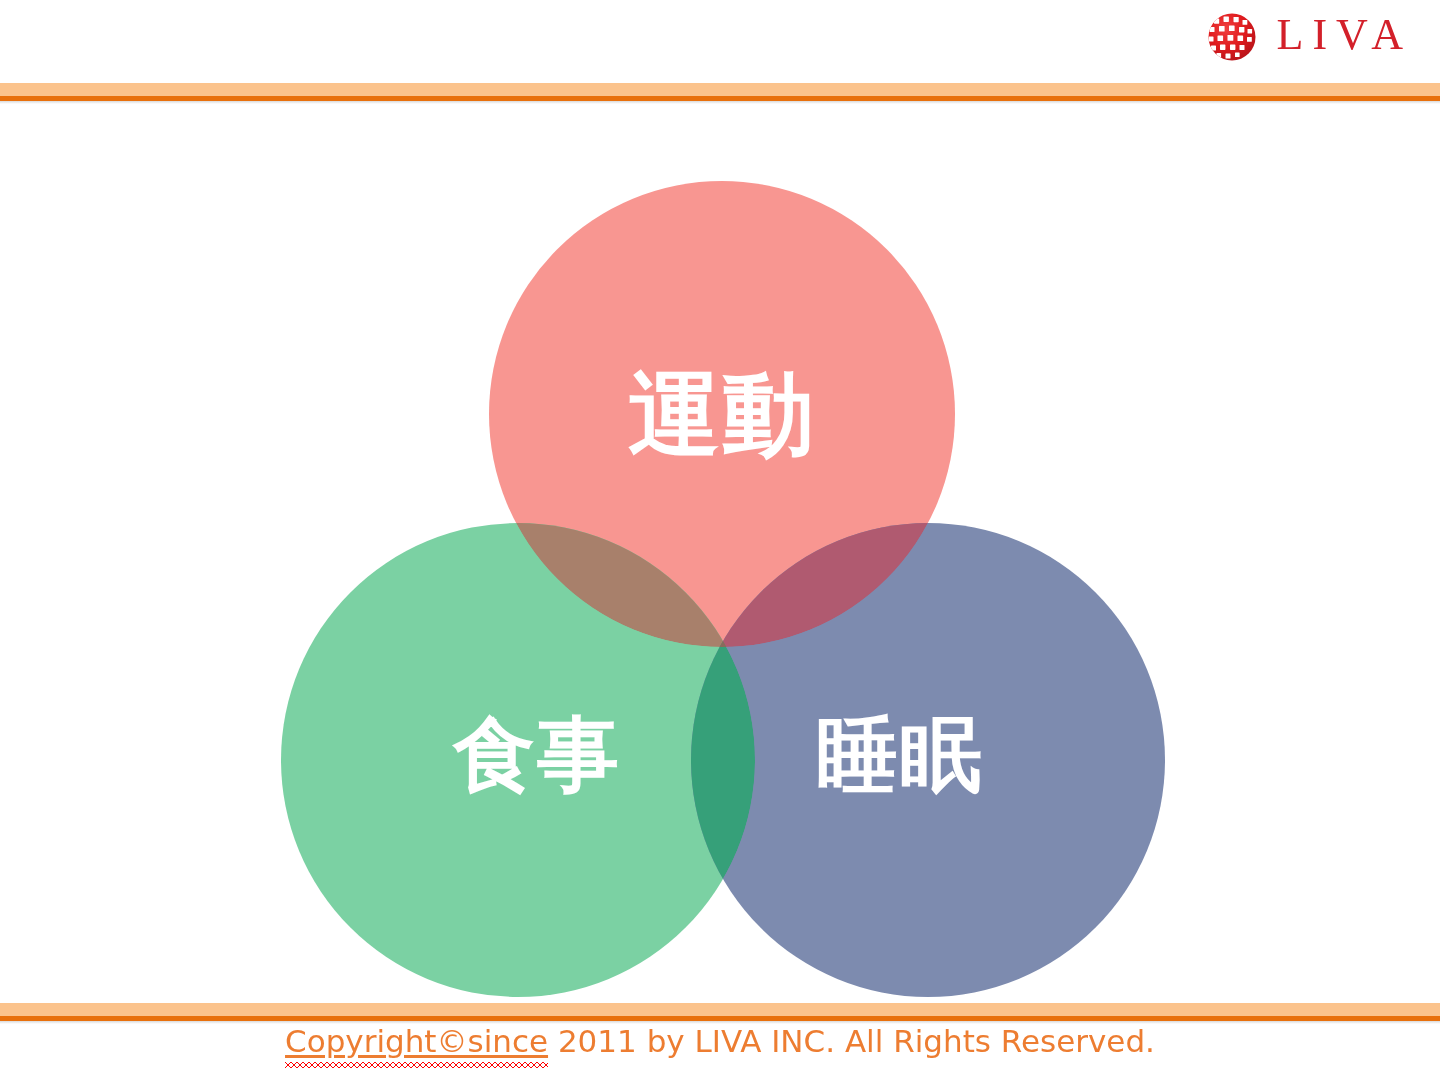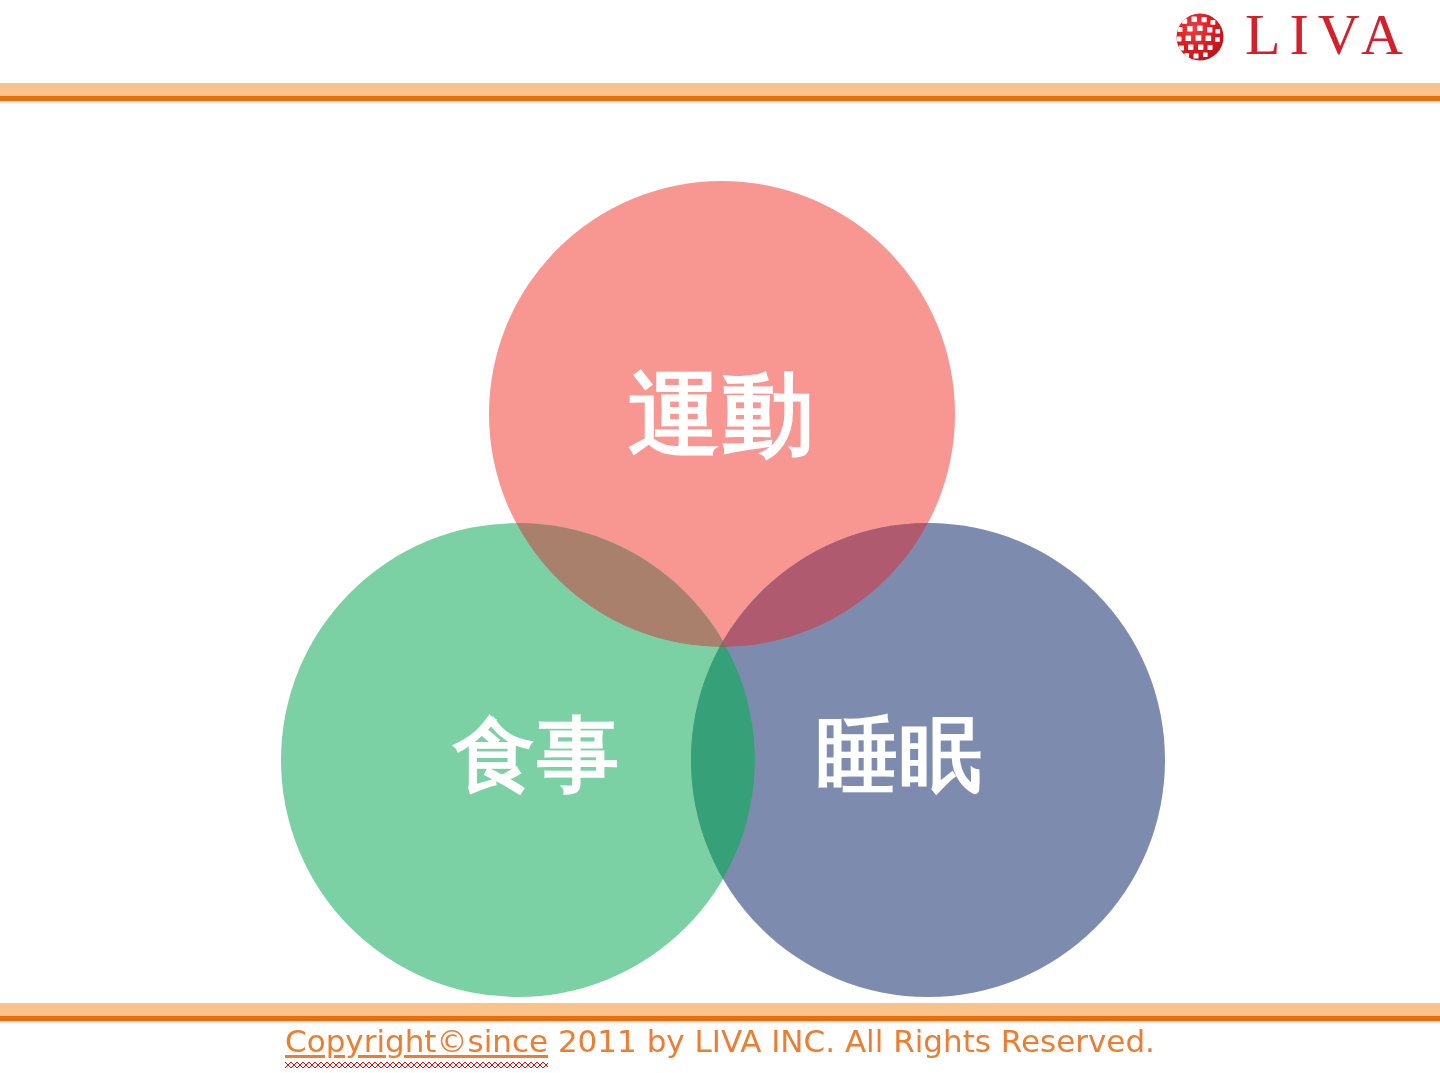--- a/index.html
+++ b/index.html
@@ -37,21 +37,21 @@
     align-items: center;
     gap: 14px;
   }
   .logo-mark {
     width: 62px;
     height: 62px;
     display: block;
   }
   .logo-word {
     font-family: "Liberation Serif", serif;
-    font-size: 58px;
+    font-size: 44px;
     letter-spacing: 9px;
     color: #D3202A;
     line-height: 1;
     padding-bottom: 4px;
   }
 
   
   .rule {
     position: absolute;
     left: 0;

